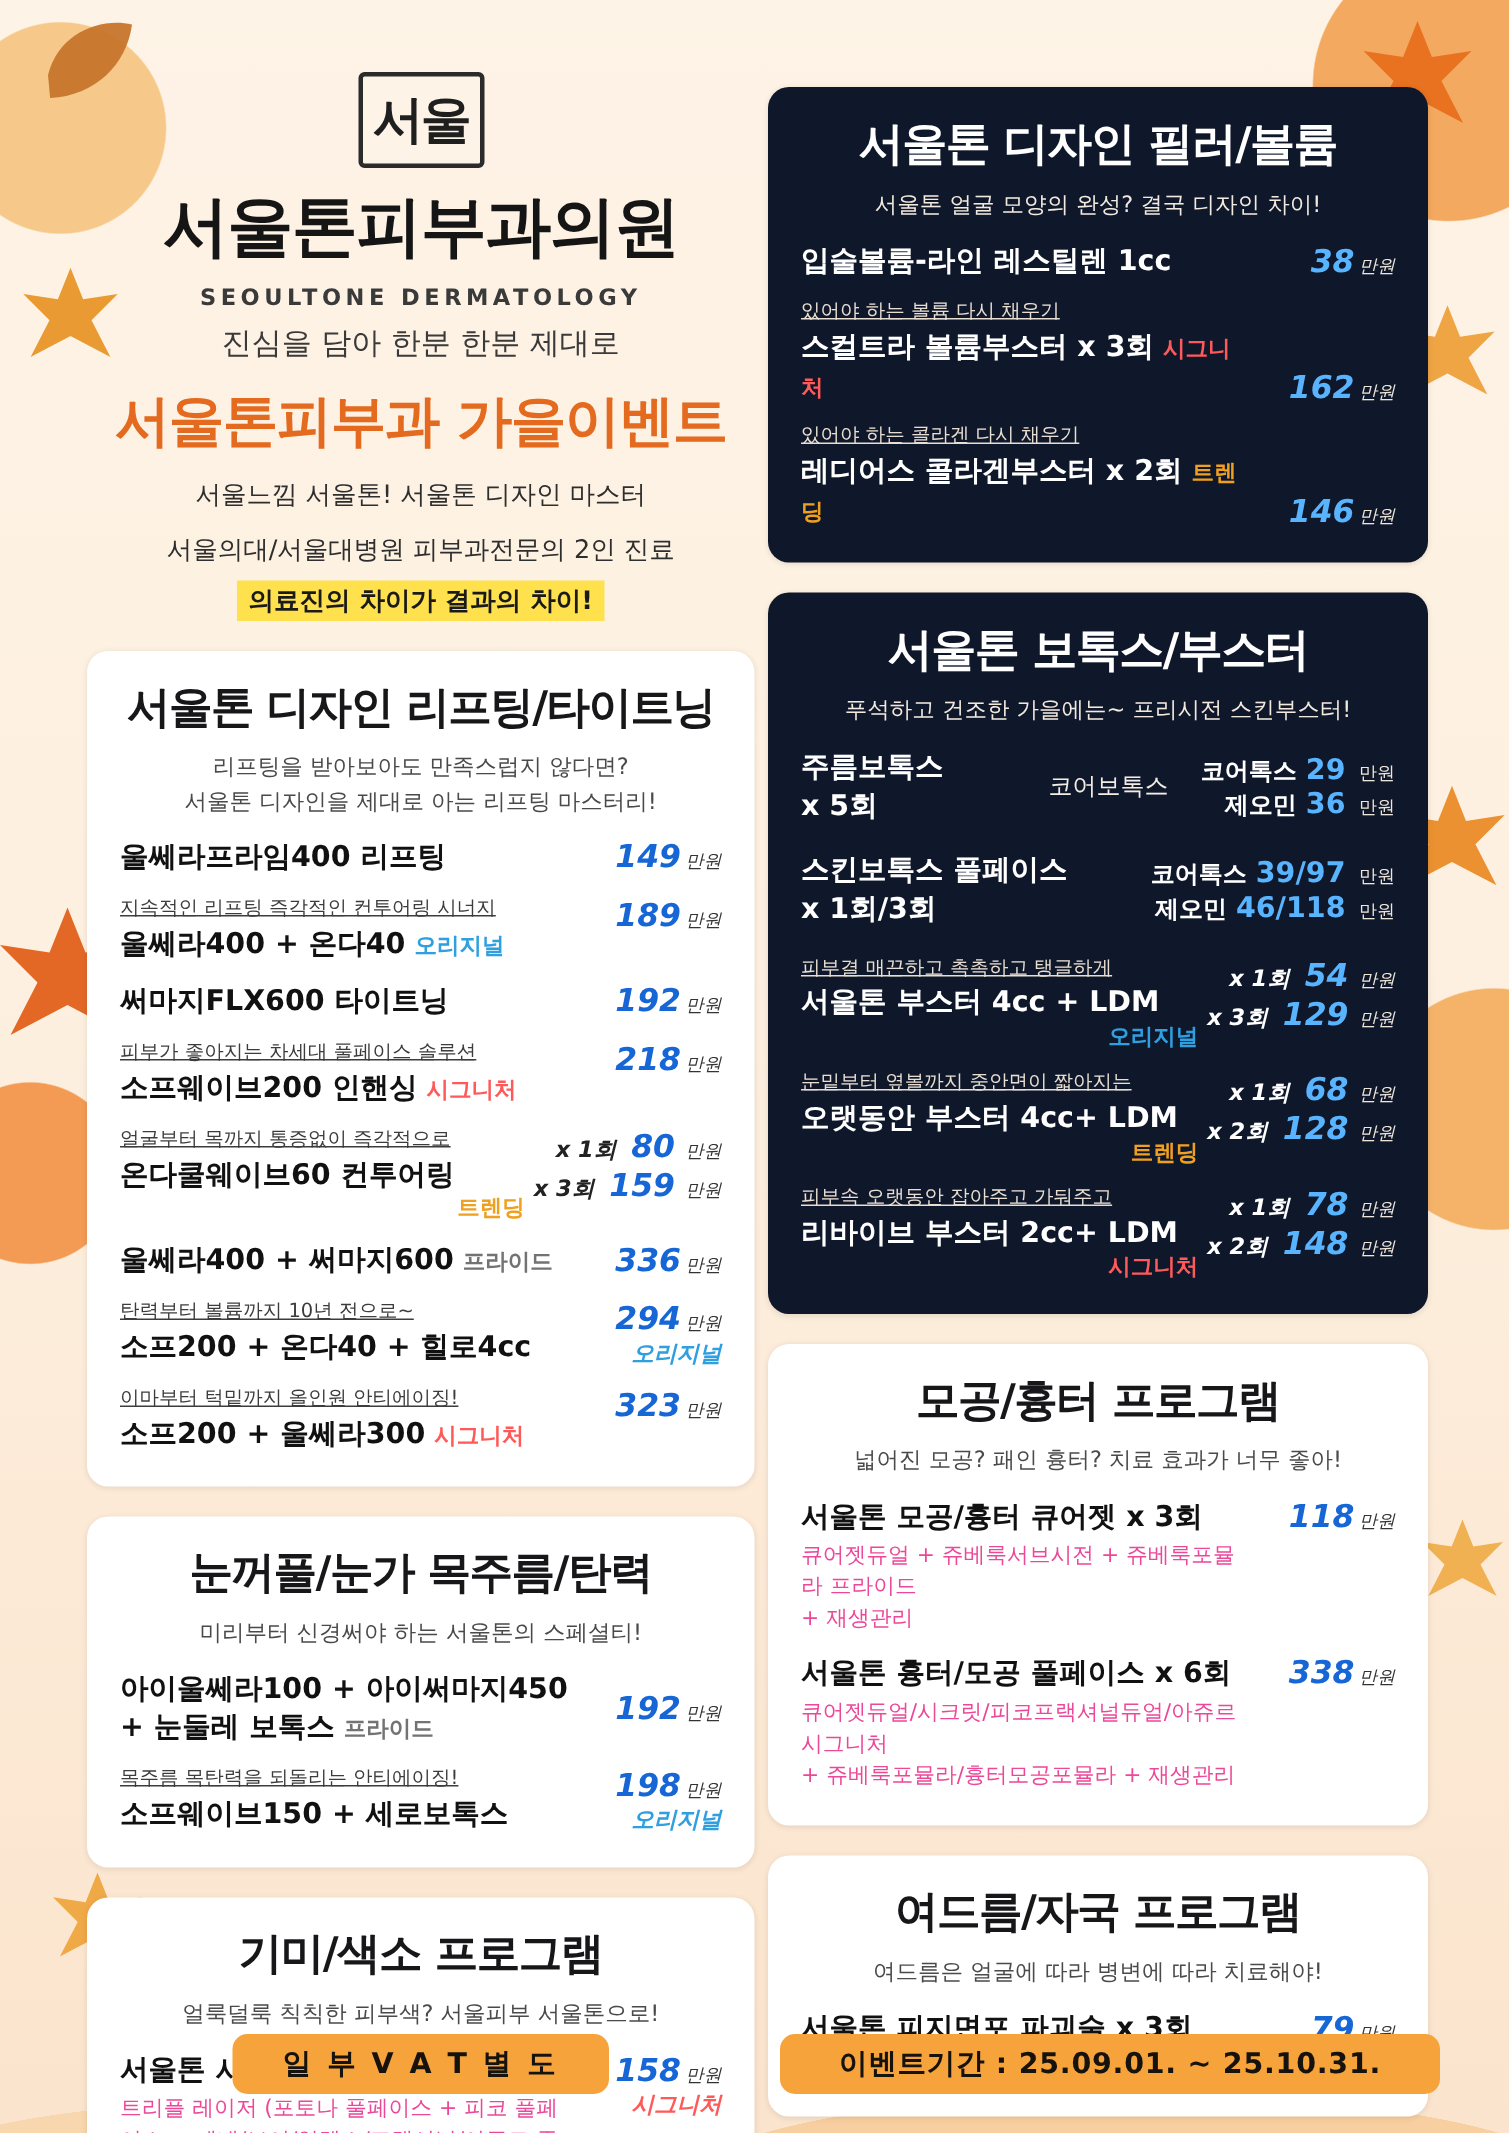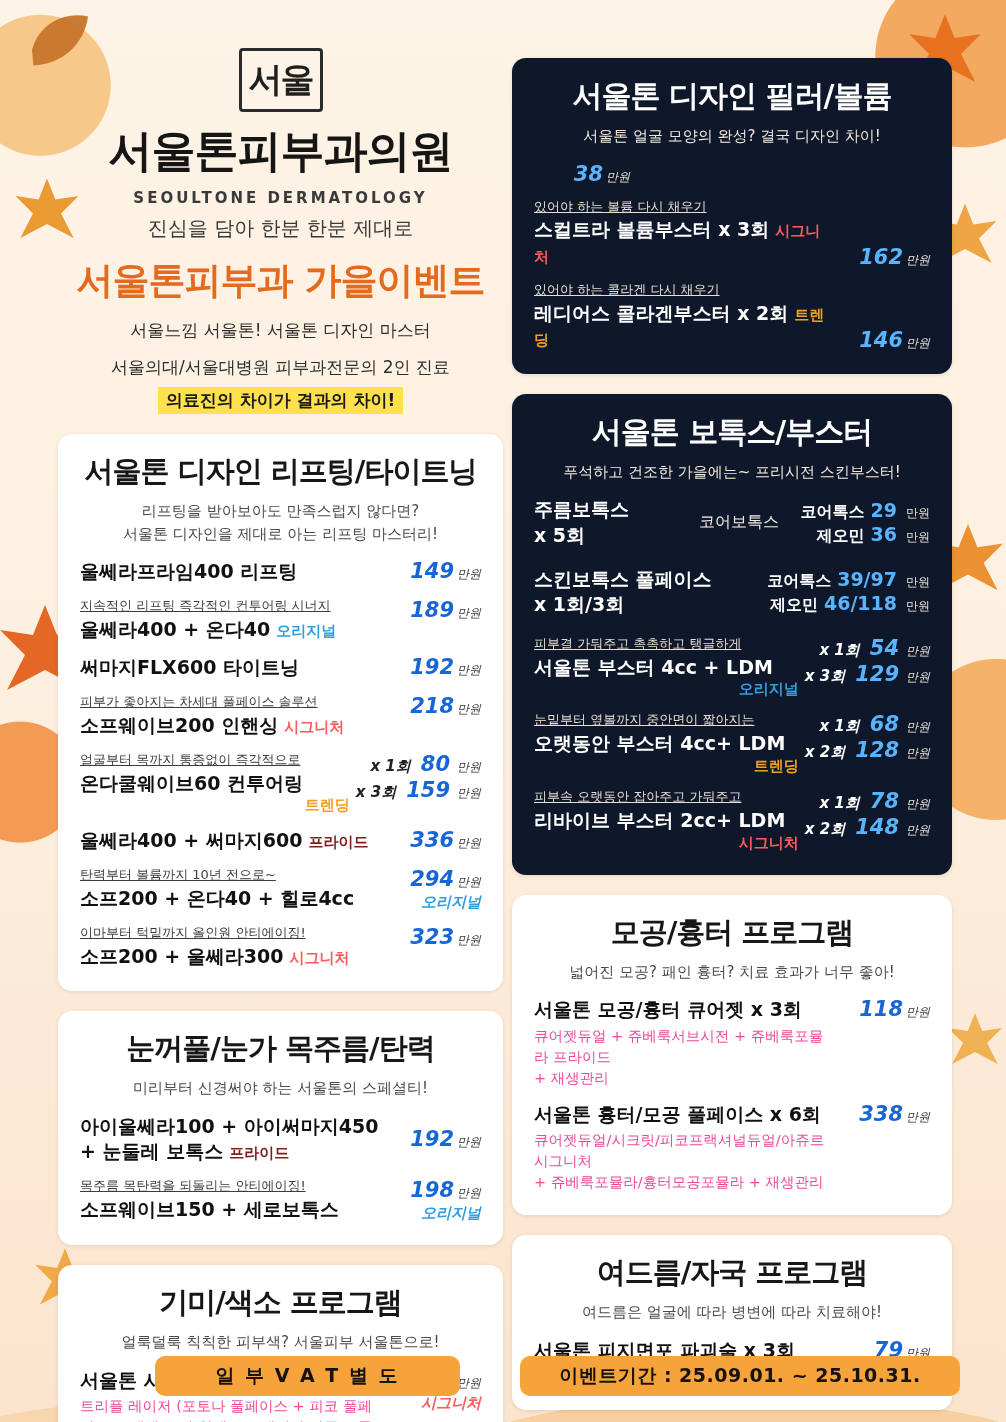--- a/index.html
+++ b/index.html
@@ -80,21 +80,21 @@
   .desc { font-size:14.5px; color:#ec4899; line-height:1.45; margin-top:3px;}
   .price-wrap { text-align:right; min-width:96px; padding-left:6px; white-space:nowrap;font-style:italic; }
   .price { font-size:21px; font-weight:bold; color:#1766d6; }
   .won { font-size:12px; color:#333; margin-left:3px; }
   .card.dark .won { color:#efe6da; }
   .card.dark .price { color:#59b4ff; }
   .tag { font-size:15px; font-weight:bold; margin-left:6px; }
   .tag-sig { color:#ff5a5a; }
   .tag-ori { color:#2f9fe0; }
   .tag-tre { color:#f0a020; }
-  .tag-pri { color:#7f1d1d;margin-top:36px; }
+  .tag-pri { color:#737373;margin-top:36px; }
   .tag-right { display:block; text-align:right; font-size:15px; font-weight:bold; margin-top:2px;}
   .cnt { font-size:15px; font-weight:bold; color:#222; margin-right:6px;}
   .card.dark .cnt { color:#fff; }
   .multi { display:flex; flex-direction:column; align-items:flex-end; gap:2px;}
   .multi .line { display:flex; align-items:baseline; gap:4px; }
 
   
   .bx-row { display:flex; align-items:center; margin-top:14px; }
   .bx-left { font-size:19px; font-weight:bold; line-height:1.35; flex:0 0 165px; color:#fff;}
   .bx-mid { font-size:16px; color:#f3ece4; flex:0 0 90px; }
@@ -103,21 +103,21 @@
   .bx-lab { font-size:16px; font-weight:bold; color:#fff; }
   .bx-val { font-size:19px; font-weight:bold; color:#59b4ff; }
 
   
   .footer { position:absolute; left:0; right:0; bottom:22px; height:44px; }
   .pill {
     position:absolute; background:#f6a33c; border-radius:10px; color:#16130f;
     font-weight:bold; display:flex; align-items:center; justify-content:center;
     font-size:19px; letter-spacing:2px;
   }
-  .pill.left { left:155px; width:305px; height:40px; }
+  .pill.left { left:155px; width:251px; height:40px; }
   .pill.right { left:520px; width:440px; height:40px; letter-spacing:0.5px; font-size:19px;}
 </style>
 </head>
 <body>
 
 <div class="page">
   <div class="bg"></div>
 
   <svg class="leaf" style="left:20px;top:8px;" width="80" height="70" viewBox="0 0 100 100">
       <path d="M10,60 C20,20 60,5 90,12 C85,50 55,80 12,82 Z" fill="#c8752c"></path>
@@ -297,20 +297,23 @@
     </div>
   </div>
 
   <div class="col-right">
 
     <div class="card dark">
       <div class="card-title">서울톤 디자인 필러/볼륨</div>
       <div class="card-sub">서울톤 얼굴 모양의 완성? 결국 디자인 차이!</div>
 
       <div class="row">
+        <div class="row-main">
+            <div class="name">입술볼륨-라인 레스틸렌 1cc</div>
+          </div>
         <div class="price-wrap"><span class="price">38</span><span class="won">만원</span></div>
       </div>
 
       <div class="row">
         <div class="row-main">
           <div class="pre">있어야 하는 볼륨 다시 채우기</div>
           <div class="name"><span>스컬트라 볼륨부스터 x 3회</span><span class="tag tag-sig">시그니처</span></div>
         </div>
         <div class="price-wrap" style="align-self:flex-end;"><span class="price">162</span><span class="won">만원</span></div>
       </div>
@@ -358,21 +361,21 @@
           <div class="bx-line">
               <span class="bx-lab">제오민</span>
               <span class="bx-val">46/118</span>
               <span class="won">만원</span>
             </div>
         </div>
       </div>
 
       <div class="row" style="margin-top:18px;">
         <div class="row-main">
-          <div class="pre">피부결 가둬주고 촉촉하고 탱글하게</div>
+          <div class="pre">피부결 매끈하고 촉촉하고 탱글하게</div>
           <div class="name">서울톤 부스터 4cc + LDM</div>
           <div class="tag tag-ori" style="margin-left:0;text-align:right;display:block;">오리지널</div>
         </div>
         <div class="price-wrap multi">
           <div class="line">
               <span class="cnt">x 1회</span>
               <span class="price">54</span>
               <span class="won">만원</span>
             </div>
           <div class="line">

